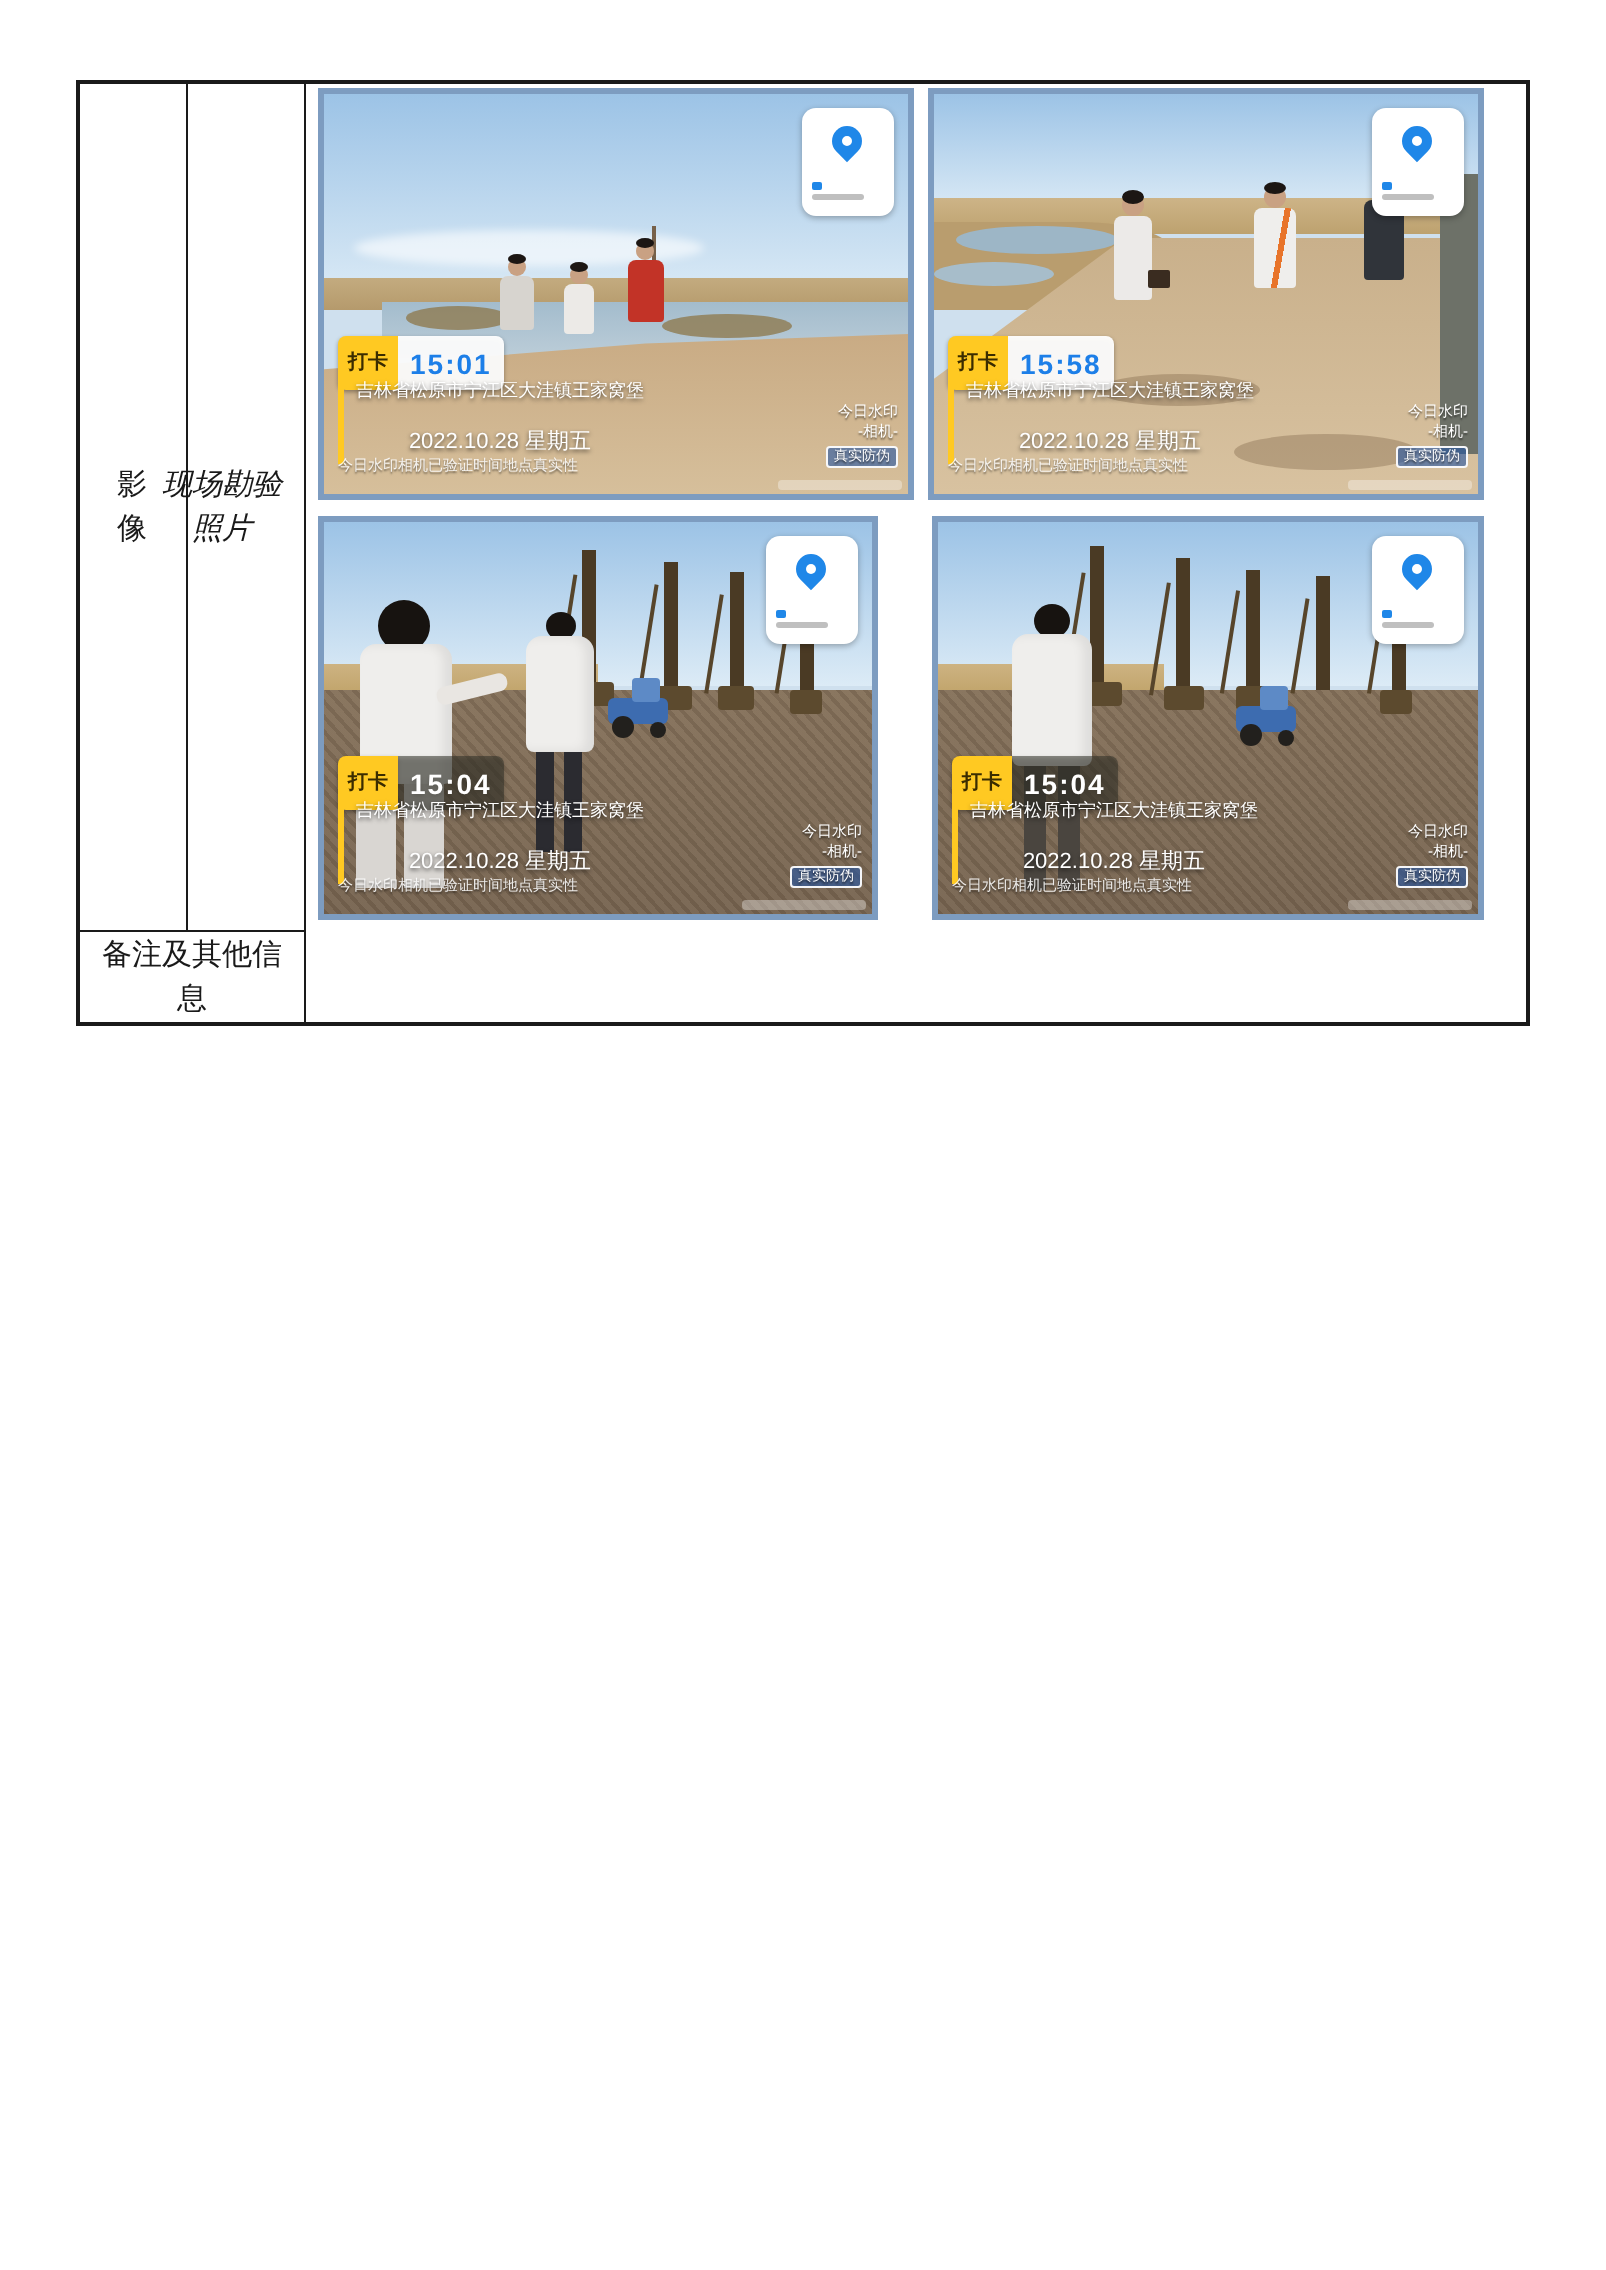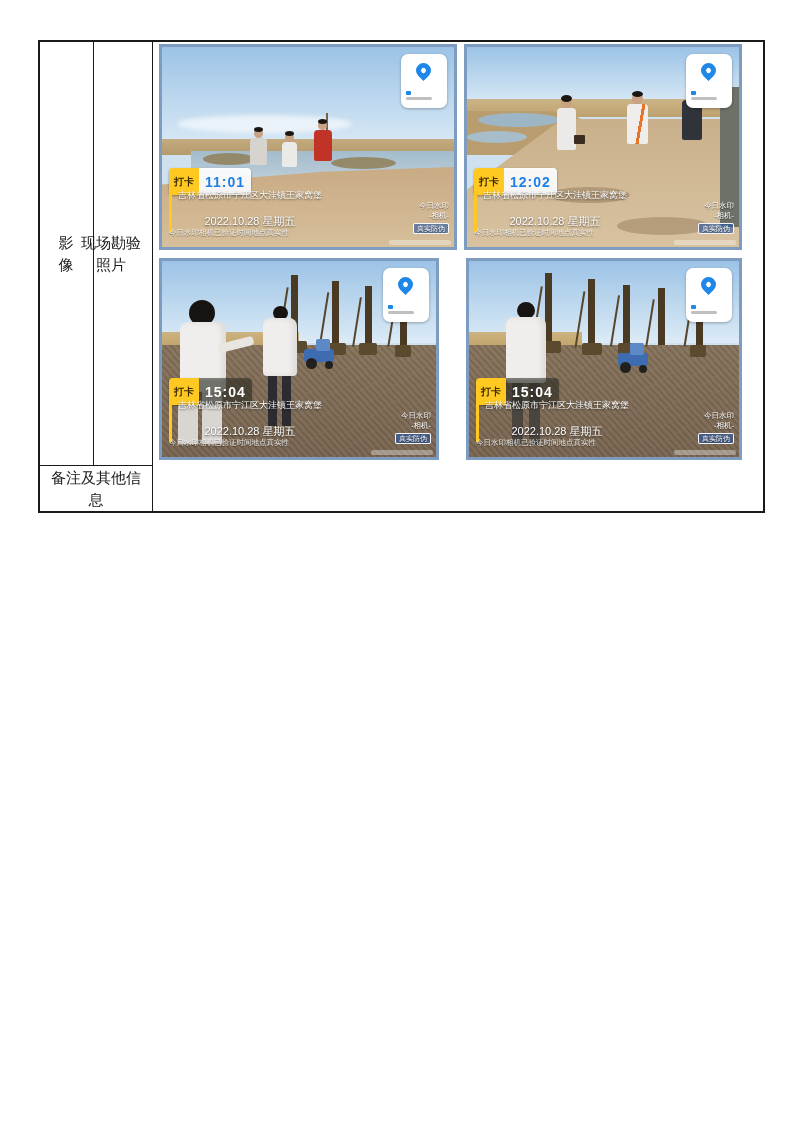--- a/index.html
+++ b/index.html
@@ -4,21 +4,21 @@
 <style>
   html,body{margin:0;padding:0;background:#ffffff;}
   .page{position:relative;width:803px;height:1135px;background:#ffffff;overflow:hidden;
         font-family:"Liberation Serif", serif;color:#1a1a1a;}
   .table{position:absolute;left:38px;top:40px;width:727px;height:473px;
          border:2px solid #1a1a1a;box-sizing:border-box;}
   .cell{position:absolute;box-sizing:border-box;display:flex;align-items:center;
         justify-content:center;text-align:center;font-size:15px;line-height:22px;}
   .cell-image-label{left:0;top:0;width:54px;height:423px;border-right:1px solid #1a1a1a;}
   .cell-image-label .vtxt{width:16px;word-break:break-all;letter-spacing:1px;}
-  .cell-sublabel{left:30px;top:0;width:83px;height:423px;border-right:1px solid #1a1a1a;padding:0 9px;}
+  .cell-sublabel{left:30px;top:0;width:83px;height:423px;border-right:1px solid #1a1a1a;padding:0 9px;font-style:italic;}
   .cell-photos{left:113px;top:0;width:610px;height:423px;display:block;}
   .cell-remarks-label{left:0;top:423px;width:113px;height:46px;border-top:1px solid #1a1a1a;
                       border-right:1px solid #1a1a1a;padding:0 10px;}
   .cell-remarks-value{left:113px;top:423px;width:610px;height:46px;border-top:1px solid #1a1a1a;}
 
   
   .photo{position:absolute;box-sizing:border-box;border:3px solid #7d9cc0;background:#cfe0ee;overflow:hidden;}
   .photo-1{left:6px;top:2px;width:298px;height:206px;}
   .photo-2{left:311px;top:2px;width:278px;height:206px;}
   .photo-3{left:6px;top:216px;width:280px;height:202px;}
@@ -156,21 +156,21 @@
             <div class="torso" style="width:18px;height:31px;background:#c23327;"></div>
             <div class="legs" style="height:30px;">
                 <div class="leg" style="background:#b02d21;"></div>
                 <div class="leg" style="background:#b02d21;"></div>
               </div>
           </div>
         </div>
         <div class="wm">
           <div class="wm-badge">
             <span class="tag">打卡</span>
-            <span class="time time-light">11:01</span>
+            <span class="time time-light">15:01</span>
           </div>
           <div class="wm-locblock">
             <div class="loc">吉林省松原市宁江区大洼镇王家窝堡</div>
             <div class="date">2022.10.28 星期五</div>
           </div>
           <div class="wm-verify">今日水印相机已验证时间地点真实性</div>
           <div class="pin-card">
             <div class="pin"></div>
             <div class="cap2"></div>
             <div class="cap"></div>
@@ -223,21 +223,21 @@
             <div class="legs" style="height:36px;">
                 <div class="leg" style="width:6px;background:#26262b;"></div>
                 <div class="leg" style="width:6px;background:#26262b;"></div>
               </div>
           </div>
           <div style="left:93%;top:20%;width:22px;height:70%;background:#6d7168;border-radius:6px 0 0 0;"></div>
         </div>
         <div class="wm">
           <div class="wm-badge">
             <span class="tag">打卡</span>
-            <span class="time time-light">12:02</span>
+            <span class="time time-light">15:58</span>
           </div>
           <div class="wm-locblock">
             <div class="loc">吉林省松原市宁江区大洼镇王家窝堡</div>
             <div class="date">2022.10.28 星期五</div>
           </div>
           <div class="wm-verify">今日水印相机已验证时间地点真实性</div>
           <div class="pin-card">
             <div class="pin"></div>
             <div class="cap2"></div>
             <div class="cap"></div>

